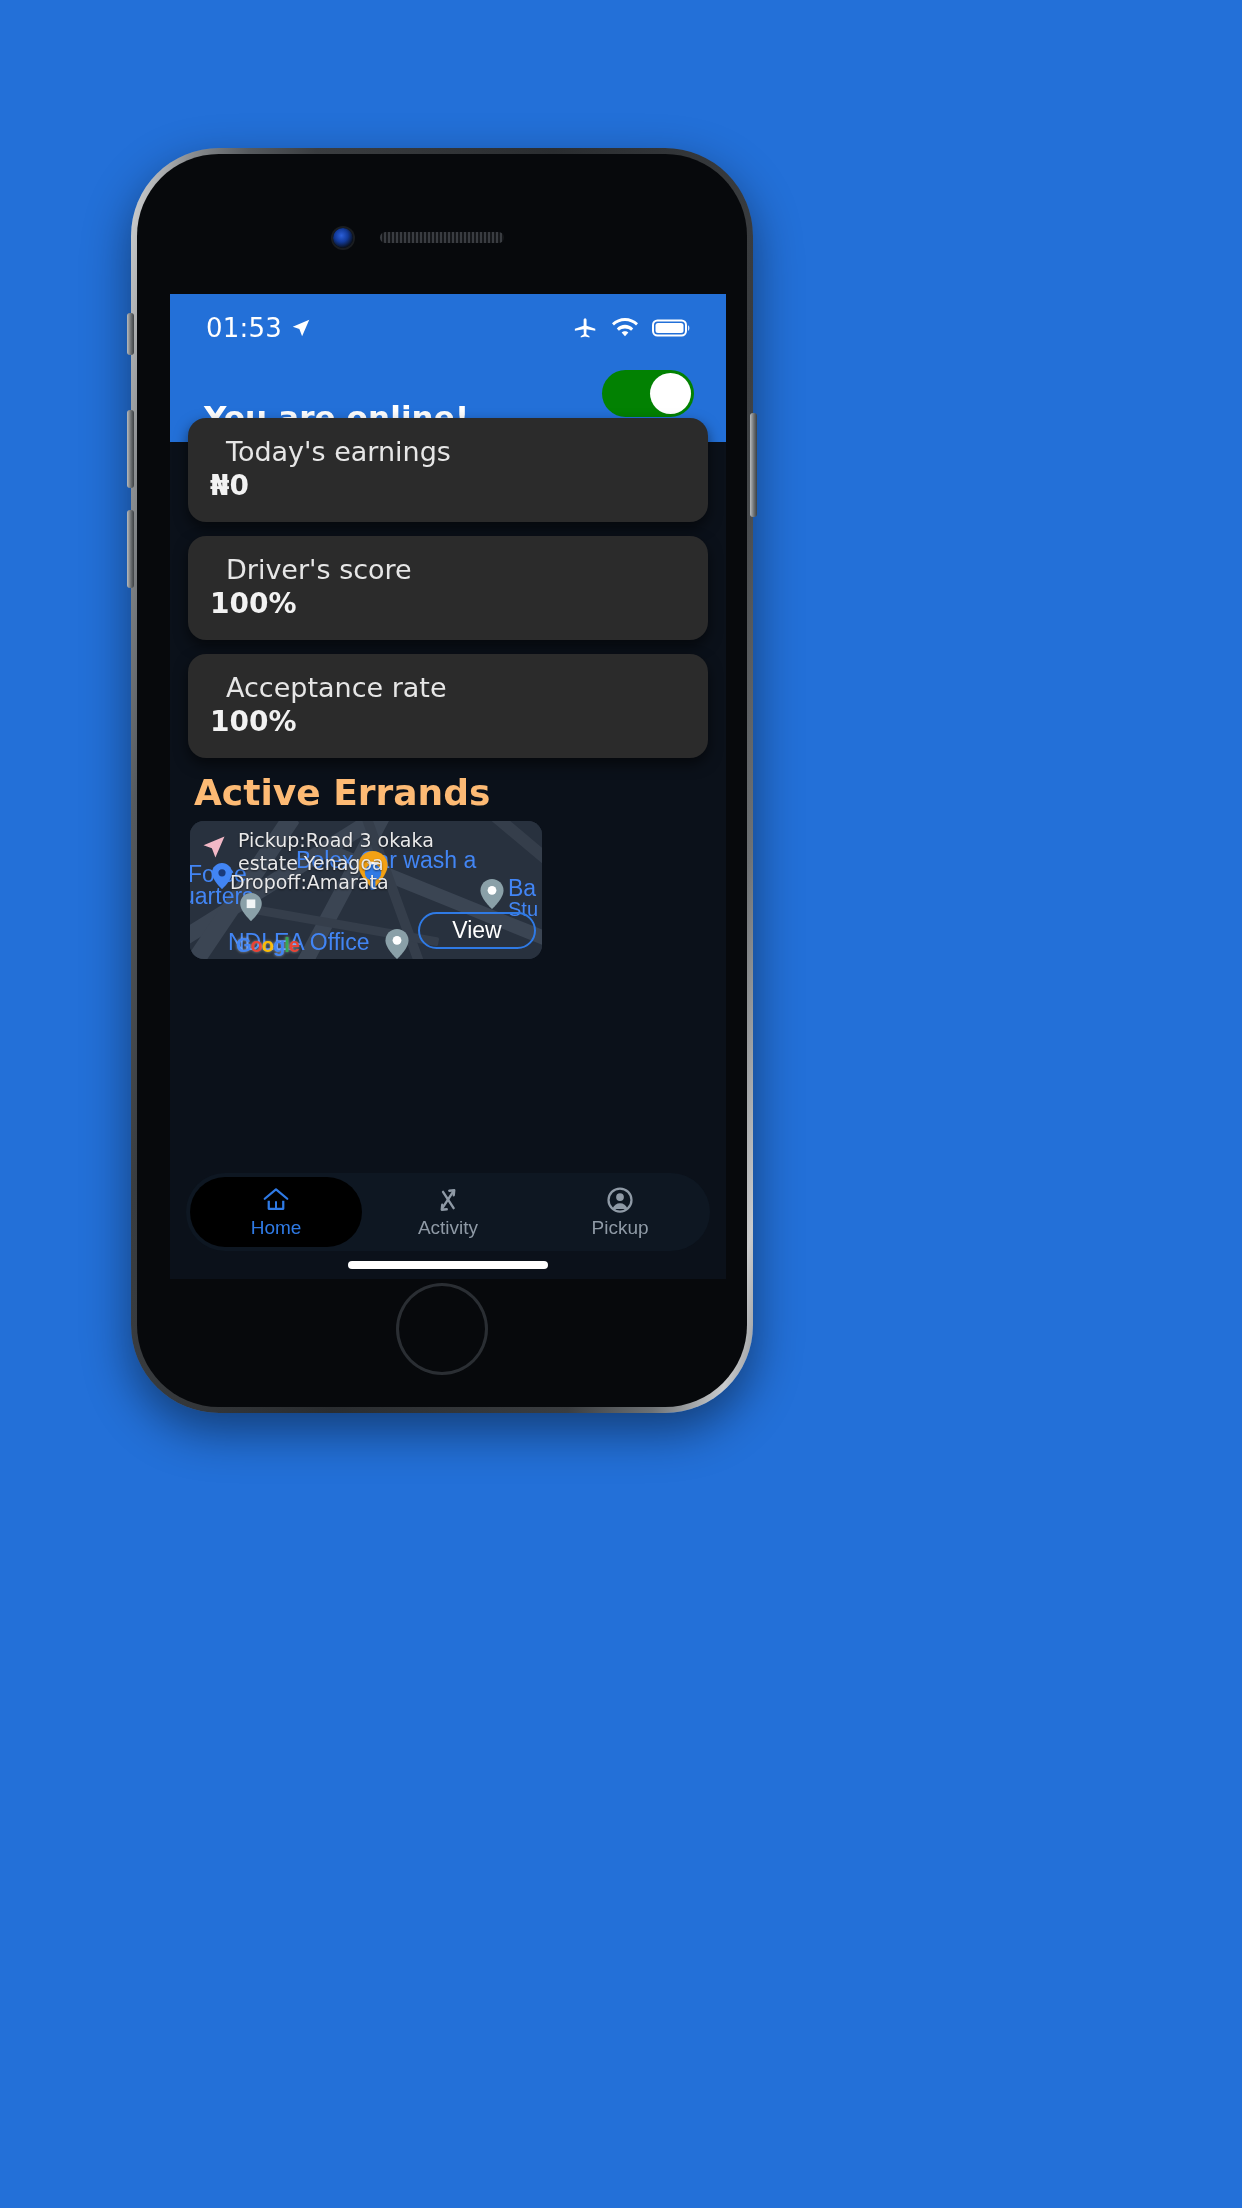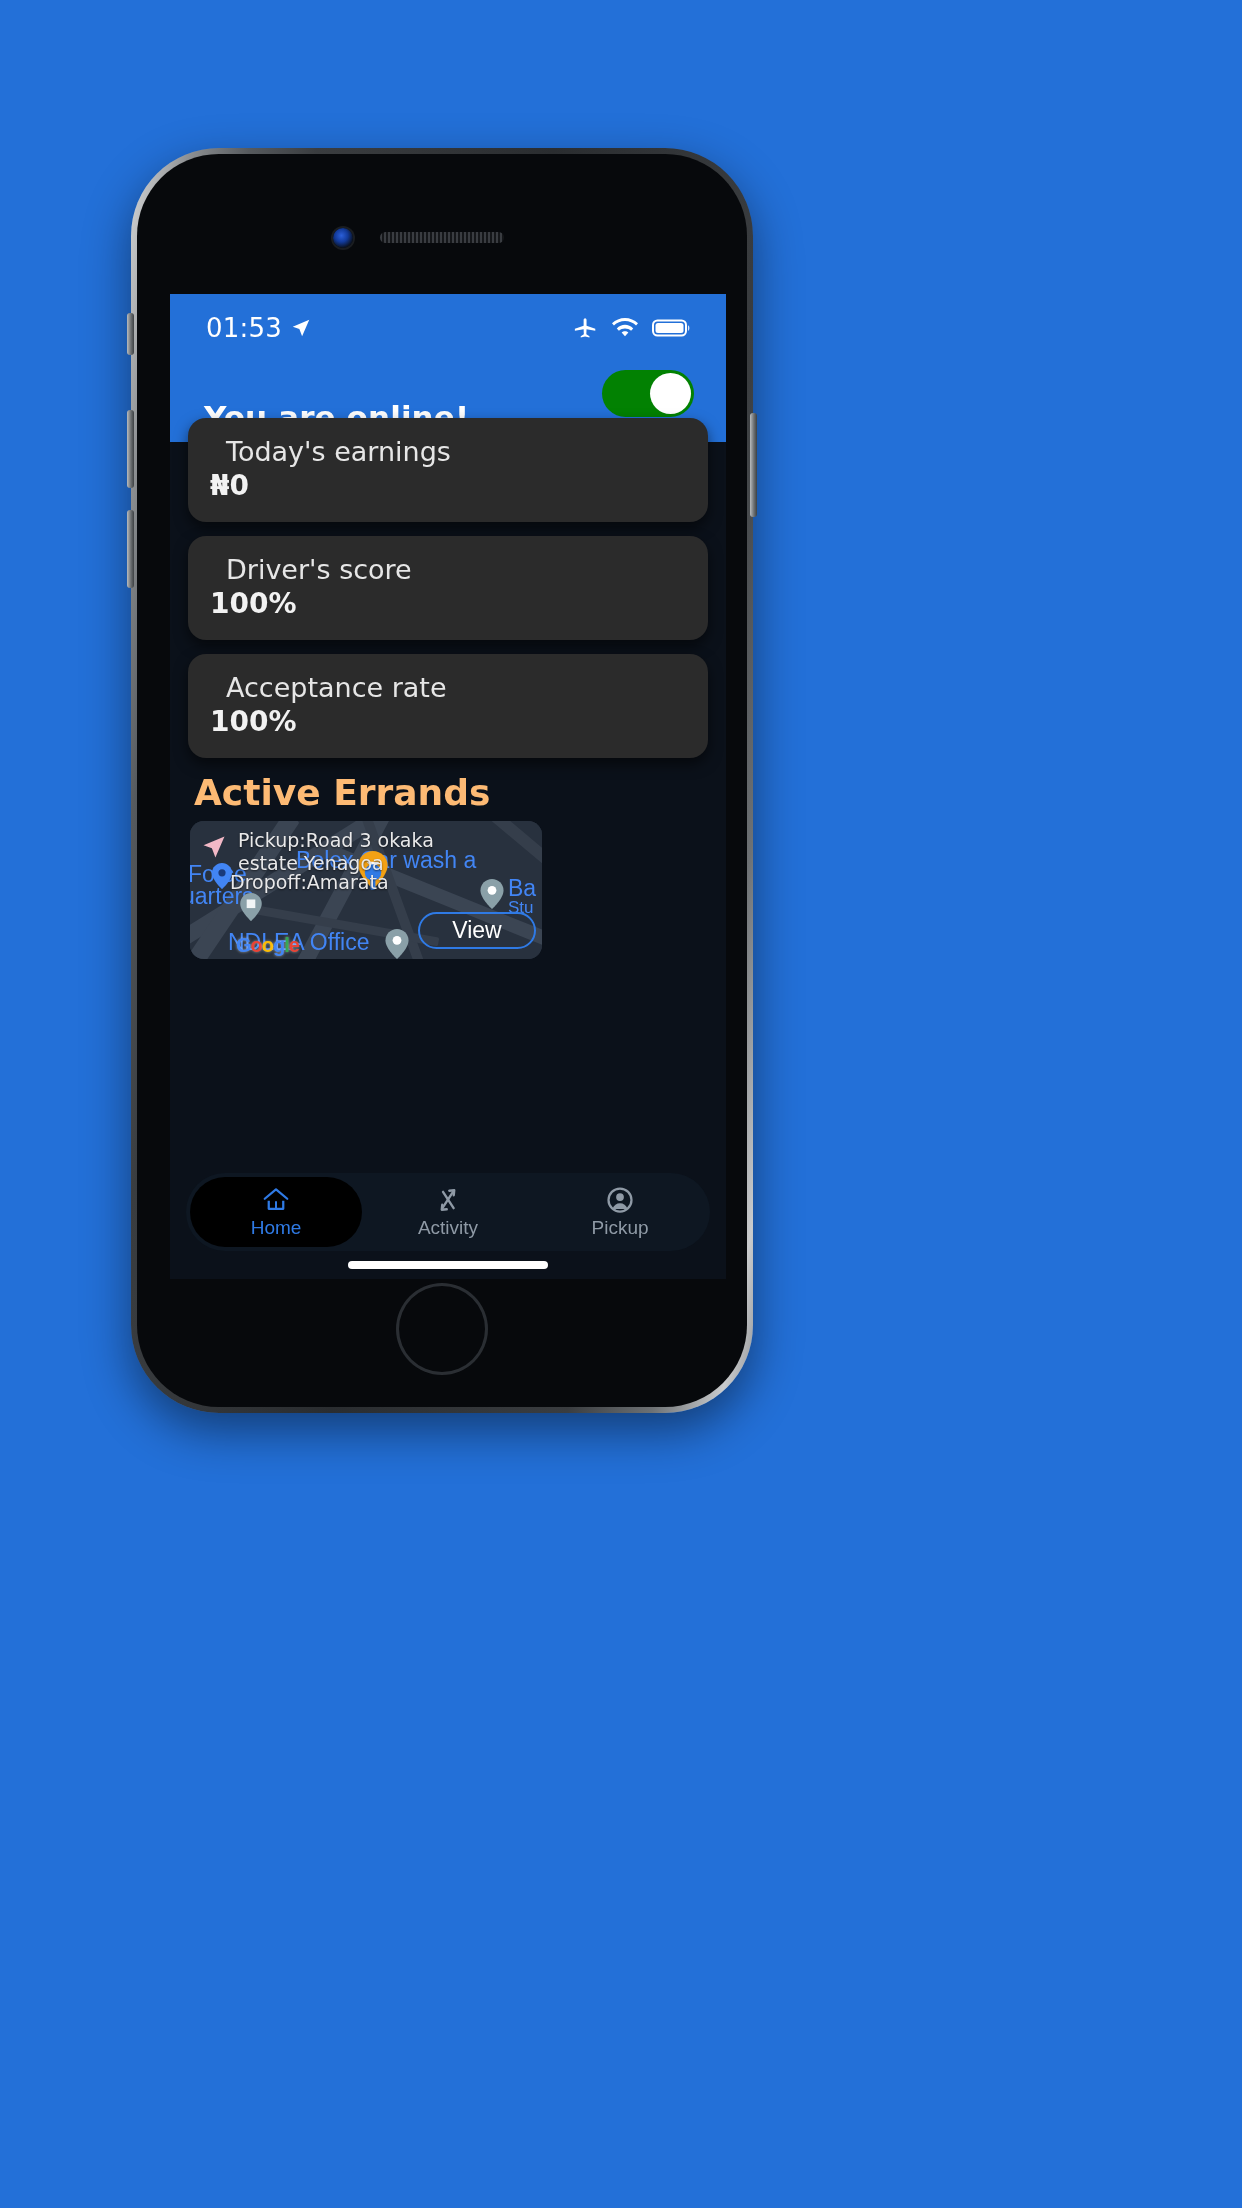--- a/index.html
+++ b/index.html
@@ -247,21 +247,21 @@
               <div class="road" style="left:150px; top:-40px; width:16px; height:200px; transform:rotate(28deg);"></div>
               <div class="road" style="left:120px; top:72px; width:280px; height:14px; transform:rotate(22deg);"></div>
               <div class="road thin" style="left:200px; top:-10px; width:10px; height:170px; transform:rotate(-20deg);"></div>
               <div class="road thin" style="left:250px; top:10px; width:160px; height:12px; transform:rotate(40deg);"></div>
               <div class="road thin" style="left:60px; top:100px; width:190px; height:9px; transform:rotate(10deg);"></div>
 
               <div class="map-lbl" style="left:106px; top:26px; font-size:23px;">Bolex Car wash a</div>
               <div class="map-lbl" style="left:-2px; top:40px; font-size:23px;">Force</div>
               <div class="map-lbl" style="left:-8px; top:62px; font-size:23px;">uarters</div>
               <div class="map-lbl" style="left:318px; top:54px; font-size:23px;">Ba</div>
-              <div class="map-lbl" style="left:318px; top:77px; font-size:17px;">Stu</div>
+              <div class="map-lbl" style="left:318px; top:77px; font-size:20px;">Stu</div>
               <div class="map-lbl" style="left:38px; top:108px; font-size:23px;">NDLEA Office</div>
 
               <svg class="pin" style="left:22px; top:42px;" viewBox="0 0 20 26">
                 <path d="M10 0C4.5 0 0 4.4 0 9.9 0 17 10 26 10 26s10-9 10-16.1C20 4.4 15.5 0 10 0z" fill="#4285F4"></path>
                 <circle cx="10" cy="9.8" r="3.6" fill="#1a3a7a"></circle>
               </svg>
               <svg class="pin" style="left:50px; top:72px; width:22px; height:28px;" viewBox="0 0 20 26">
                 <path d="M10 0C4.5 0 0 4.4 0 9.9 0 17 10 26 10 26s10-9 10-16.1C20 4.4 15.5 0 10 0z" fill="#8aa0a8"></path>
                 <rect x="6" y="6" width="8" height="8" fill="#f1f5f6"></rect>
               </svg>

